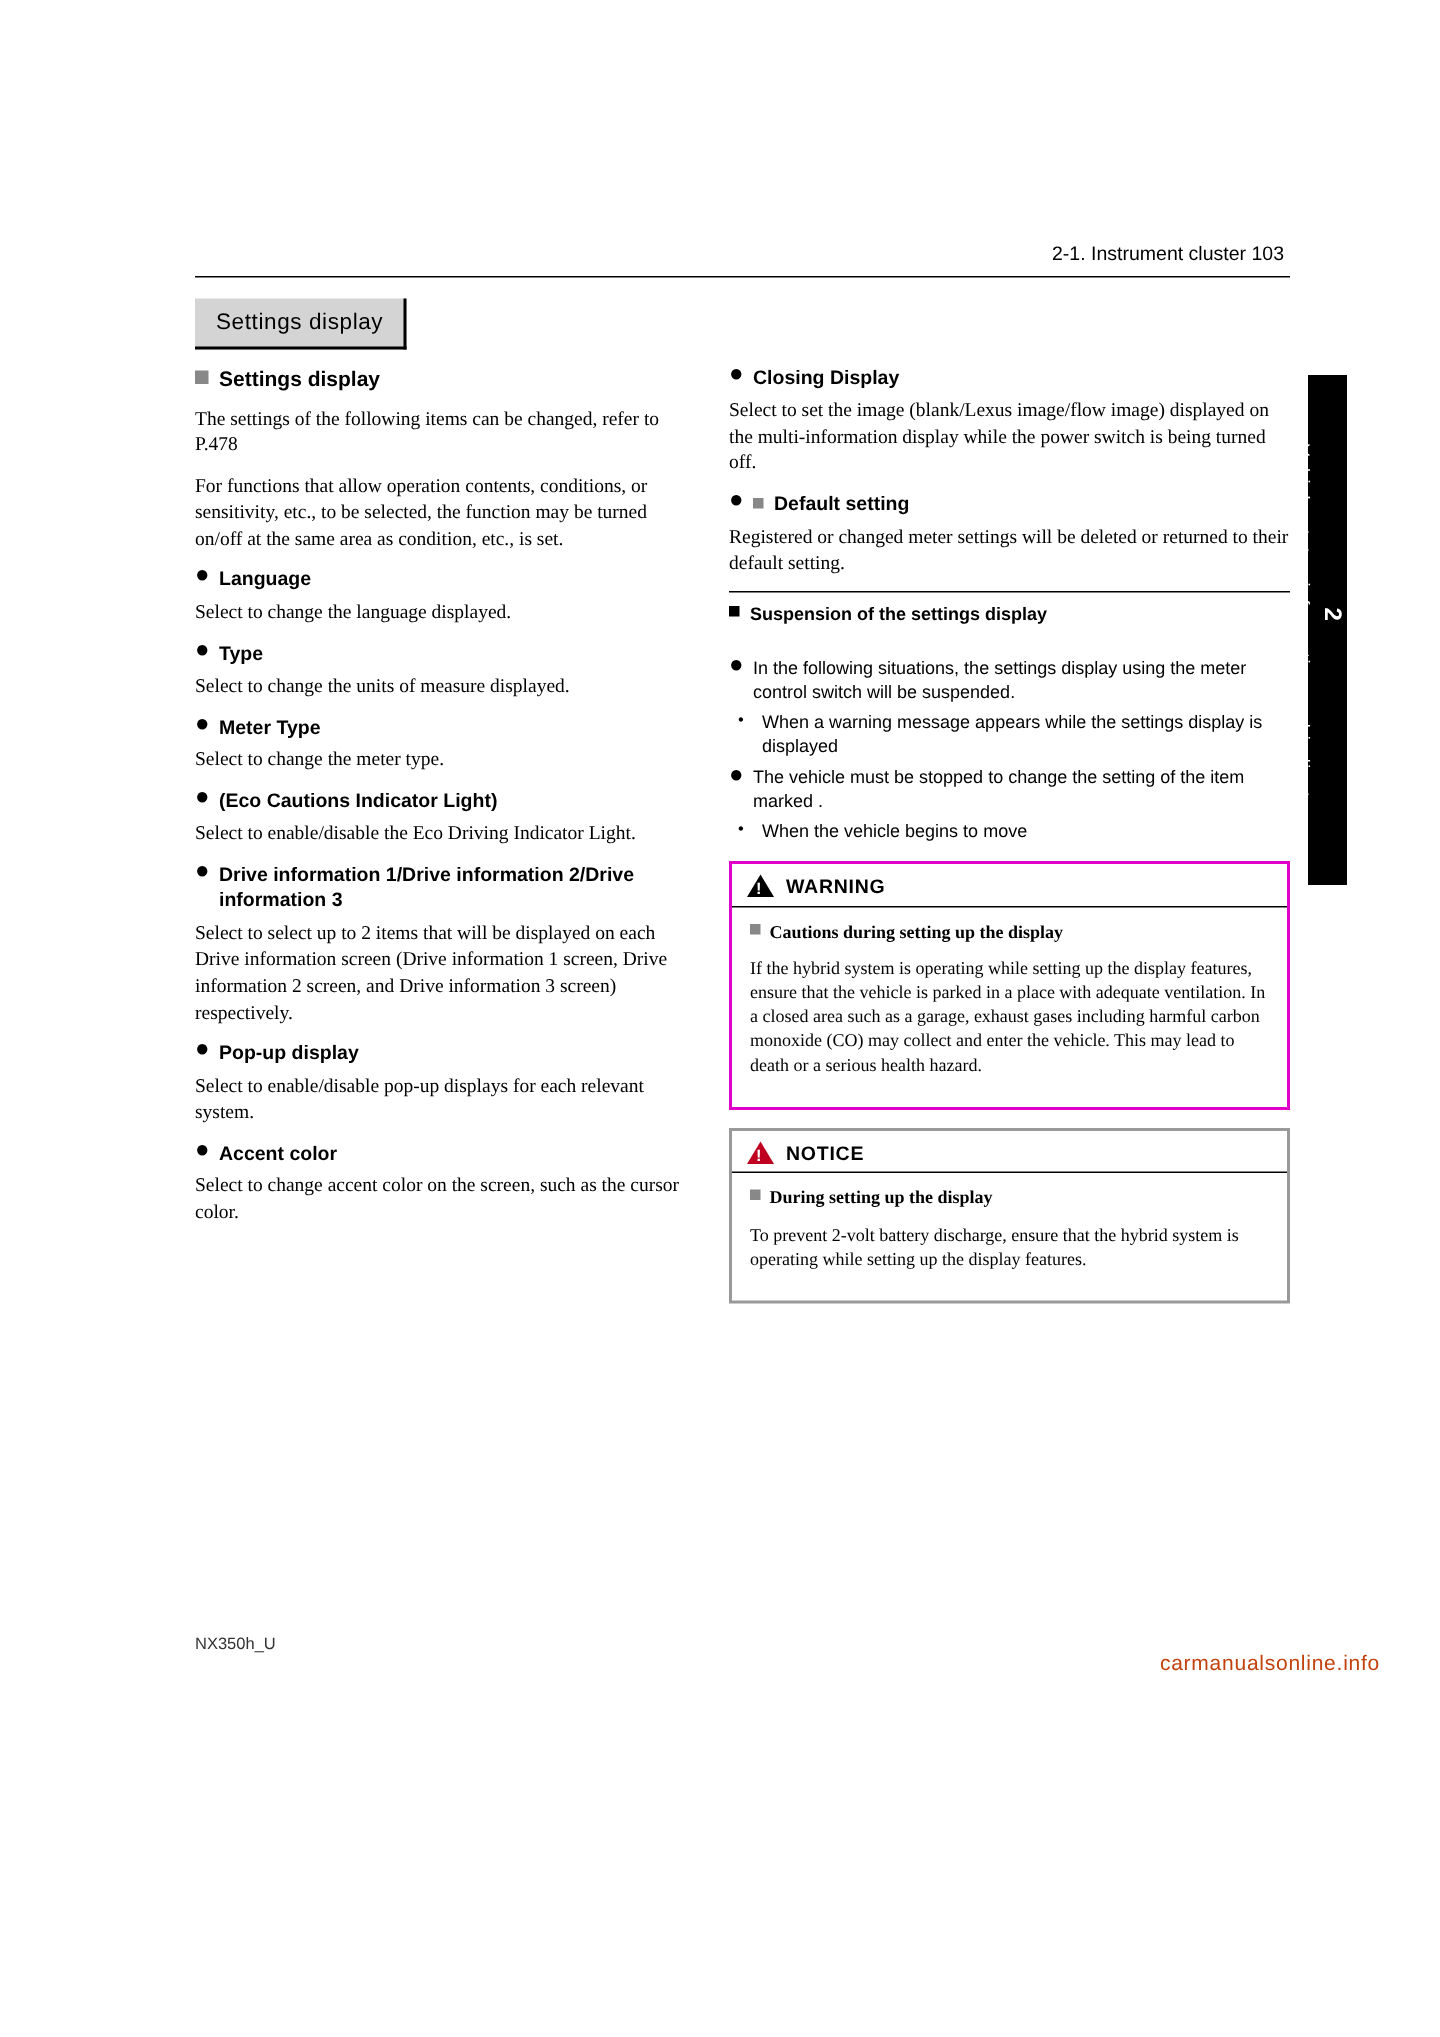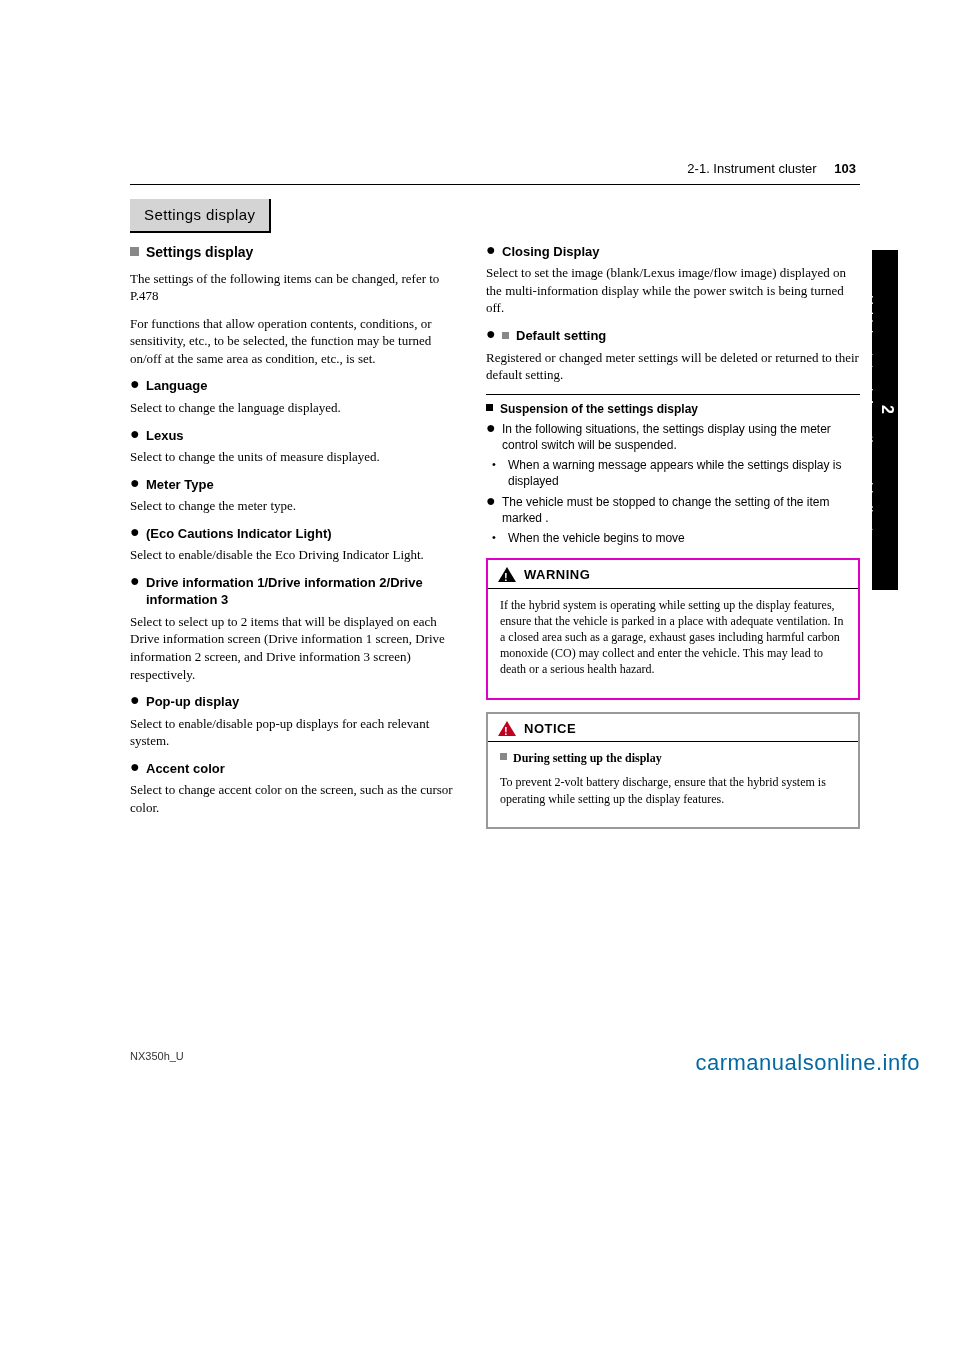--- a/index.html
+++ b/index.html
@@ -15,21 +15,21 @@
   .page {
     padding: 160px 100px 40px 130px;
     position: relative;
   }
   .page-header {
     text-align: right;
     font-size: 13px;
     margin-bottom: 6px;
     padding-right: 4px;
   }
-  .page-header .pgnum { font-weight: bold; margin-left: 14px; }
+  .page-header .pgnum { font-weight: normal; }
   .thin-rule { border: 0; border-top: 1px solid #000; margin: 0 0 14px 0; }
   .heading-box {
     display: inline-block;
     background: #d4d4d4;
     padding: 6px 14px 6px 14px;
     border-bottom: 2px solid #000;
     border-right: 2px solid #000;
     font-size: 15px;
     letter-spacing: 0.4px;
     margin-bottom: 10px;
@@ -37,21 +37,21 @@
   .columns {
     display: flex;
     gap: 26px;
   }
   .col { flex: 1 1 0; }
   .col-left { max-width: 330px; }
   .col-right { max-width: 380px; }
   .sq { display:inline-block; width:9px; height:9px; background:#888; margin-right:7px; vertical-align:1px; }
   .sq.blk { background:#000; width:7px; height:7px; vertical-align:2px; }
   .item-title { font-weight: bold; font-size: 14px; margin-bottom: 8px; }
-  .item-title-sm { font-weight: bold; font-size: 12px; margin-bottom: 4px; margin-top:4px;}
+  .item-title-sm { font-weight: bold; font-size: 12px; margin-bottom: 20px; margin-top:4px;}
   p { margin-bottom: 10px; font-family: Liberation Serif, serif; }
   .bullet-line { display:flex; margin-bottom:4px; }
   .bullet-line .dot { flex:0 0 auto; width:10px; font-size:16px; line-height:14px; margin-right:6px;}
   .bullet-line .txt { flex:1 1 auto; }
   .thin-sep { border:0; border-top:1px solid #000; margin:8px 0 6px; }
   .callout {
     border: 2px solid;
     margin-top: 12px;
     padding: 0 0 12px 0;
   }
@@ -82,22 +82,22 @@
     font-size: 12px;
     letter-spacing: 1px;
     padding-top: 8px;
   }
   .sidebar-tab .num { font-size: 16px; font-weight:bold; display:block; margin-bottom:28px;}
   .footer-code { font-size: 11px; color:#333; margin-top: 220px; }
   .watermark {
     position: absolute;
     bottom: 26px;
     right: 40px;
-    font-size: 22px;
-    color: #0369a1;
+    font-size: 14px;
+    color: #c2410c;
     letter-spacing: 0.5px;
     font-family: Arial, sans-serif;
   }
 </style>
 </head>
 <body>
 
 <div class="page">
   <div class="page-header">
     <span>2-1. Instrument cluster</span>
@@ -114,21 +114,21 @@
       <p>For functions that allow operation contents, conditions, or sensitivity, etc., to be selected, the function may be turned on/off at the same area as condition, etc., is set.</p>
 
       <div class="bullet-line">
           <span class="dot">●</span>
           <span class="txt"><b>Language</b></span>
         </div>
       <p>Select to change the language displayed.</p>
 
       <div class="bullet-line">
           <span class="dot">●</span>
-          <span class="txt"><b>Lexus</b></span>
+          <span class="txt"><b>Type</b></span>
         </div>
       <p>Select to change the units of measure displayed.</p>
 
       <div class="bullet-line">
           <span class="dot">●</span>
           <span class="txt"><b>Meter Type</b></span>
         </div>
       <p>Select to change the meter type.</p>
 
       <div class="bullet-line">
@@ -189,20 +189,21 @@
         </div>
 
       <div class="callout warn">
         <div class="call-head">
           <span class="tri">
               <span class="bang">!</span>
             </span>
           <span>WARNING</span>
         </div>
         <div class="call-body">
+          <p><span class="small-sq"></span><b>Cautions during setting up the display</b></p>
           <p>If the hybrid system is operating while setting up the display features, ensure that the vehicle is parked in a place with adequate ventilation. In a closed area such as a garage, exhaust gases including harmful carbon monoxide (CO) may collect and enter the vehicle. This may lead to death or a serious health hazard.</p>
         </div>
       </div>
 
       <div class="callout notice">
         <div class="call-head">
           <span class="tri red">
               <span class="bang">!</span>
             </span>
           <span>NOTICE</span>

